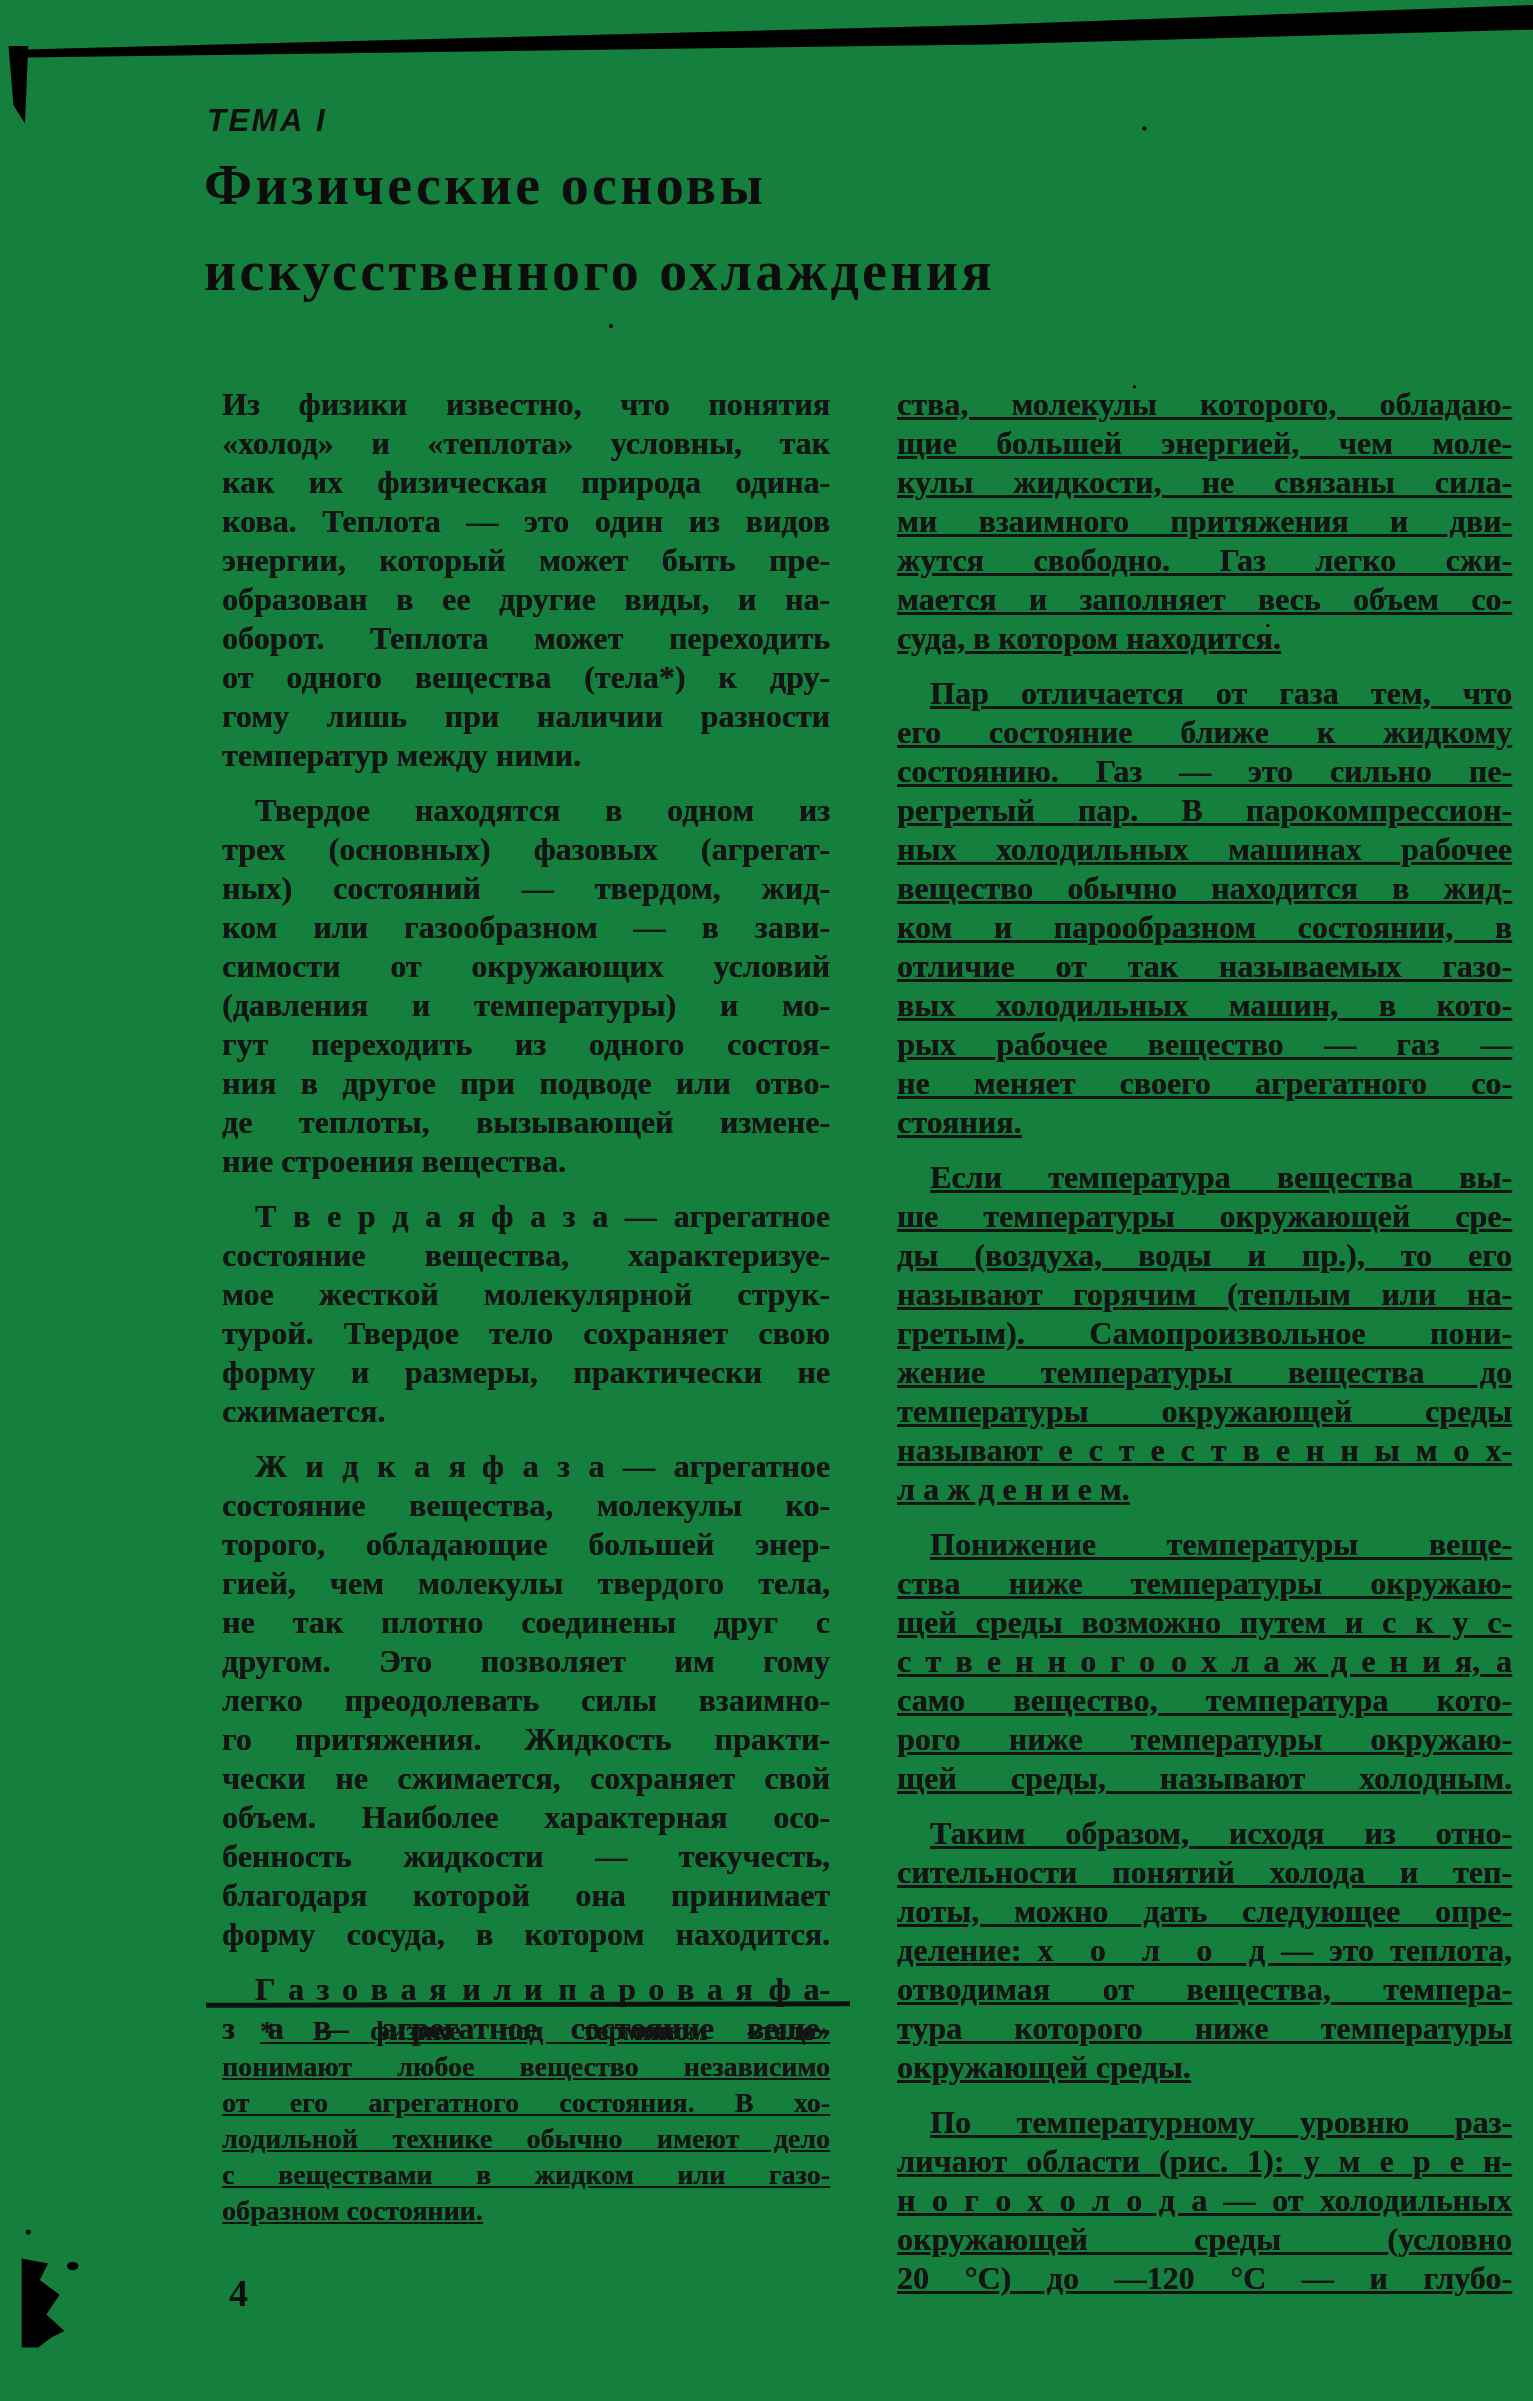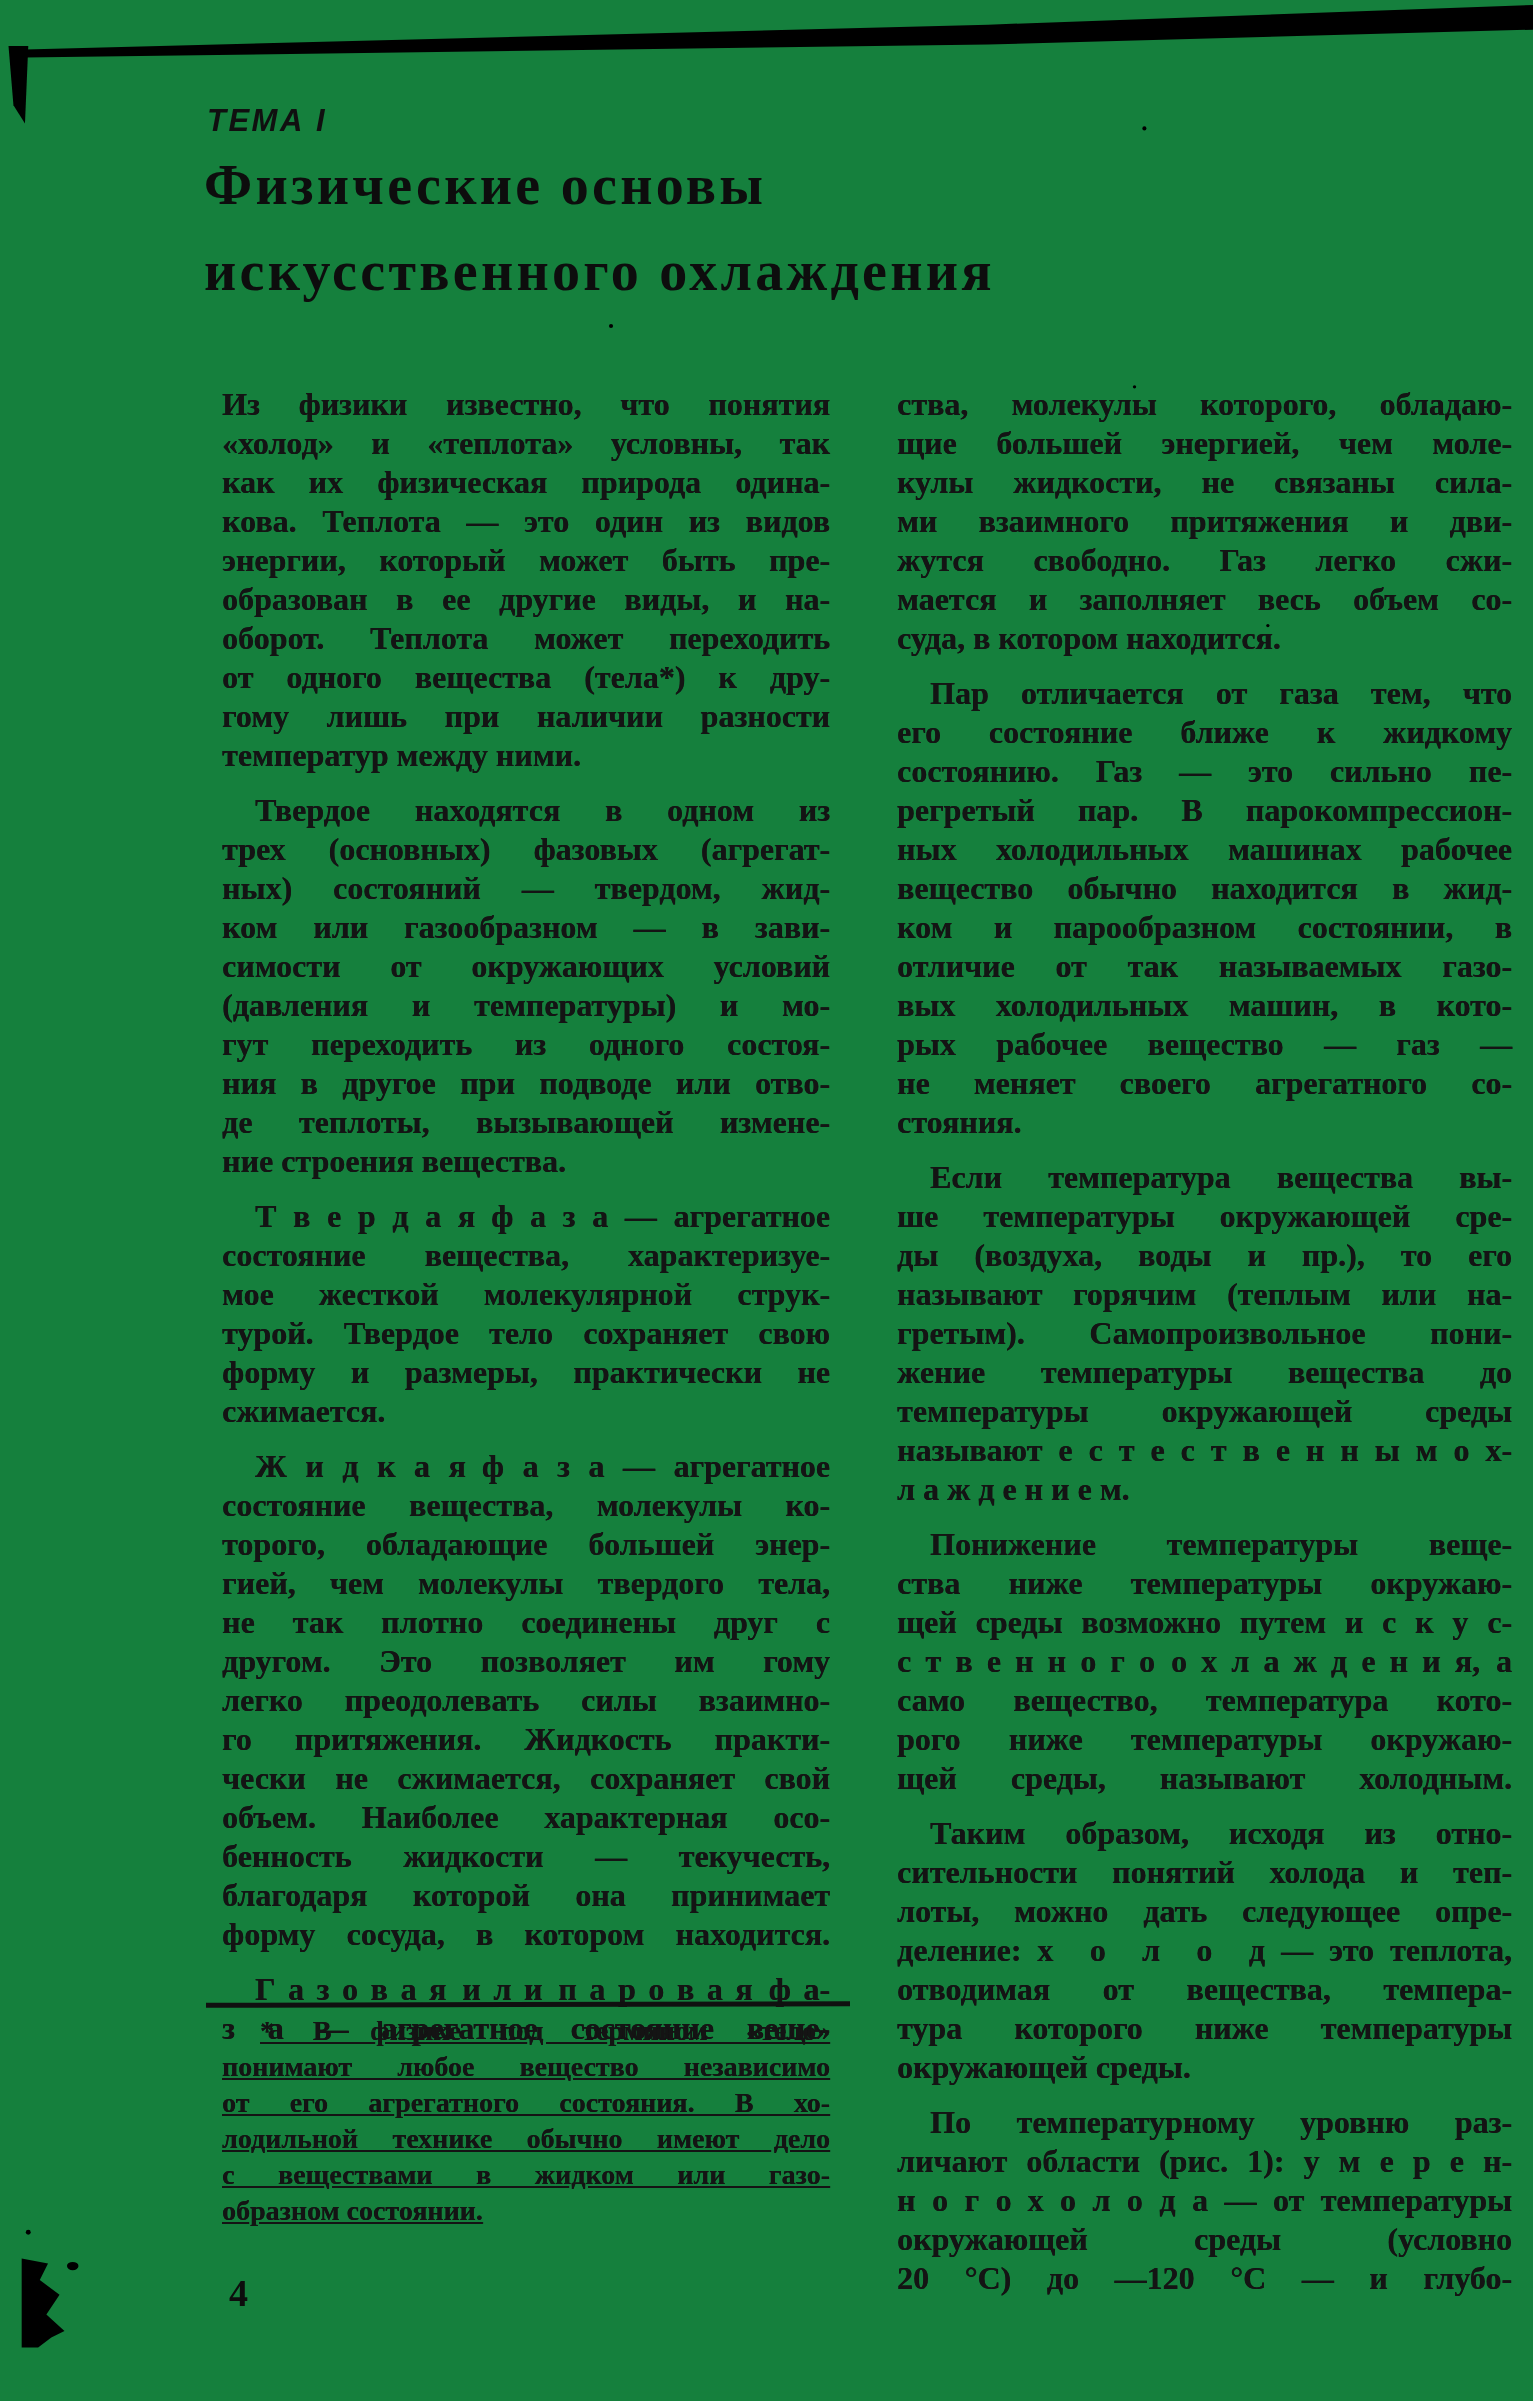--- a/index.html
+++ b/index.html
@@ -112,21 +112,21 @@
         <div class="ln">объем. Наиболее характерная осо-</div>
         <div class="ln">бенность жидкости — текучесть,</div>
         <div class="ln">благодаря которой она принимает</div>
         <div class="ln">форму сосуда, в котором находится.</div>
       </div>
       <div class="para">
         <div class="ln ind">Г а з о в а я и л и п а р о в а я ф а-</div>
         <div class="ln">з а — агрегатное состояние веще-</div>
       </div>
     </div>
-  <div class="col right" id="col-right" style="color: rgb(20, 20, 20);">
+  <div class="col right" id="col-right" style="color: rgb(20, 20, 20); text-decoration: underline;">
       <div class="para">
         <div class="ln">ства, молекулы которого, обладаю-</div>
         <div class="ln">щие большей энергией, чем моле-</div>
         <div class="ln">кулы жидкости, не связаны сила-</div>
         <div class="ln">ми взаимного притяжения и дви-</div>
         <div class="ln">жутся свободно. Газ легко сжи-</div>
         <div class="ln">мается и заполняет весь объем со-</div>
         <div class="ln end">суда, в котором находится.</div>
       </div>
       <div class="para">
@@ -168,21 +168,21 @@
         <div class="ln">сительности понятий холода и теп-</div>
         <div class="ln">лоты, можно дать следующее опре-</div>
         <div class="ln">деление: х о л о д — это теплота,</div>
         <div class="ln">отводимая от вещества, темпера-</div>
         <div class="ln">тура которого ниже температуры</div>
         <div class="ln end">окружающей среды.</div>
       </div>
       <div class="para">
         <div class="ln ind">По температурному уровню раз-</div>
         <div class="ln">личают области (рис. 1): у м е р е н-</div>
-        <div class="ln">н о г о х о л о д а — от температуры</div>
+        <div class="ln">н о г о х о л о д а — от холодильных</div>
         <div class="ln">окружающей среды (условно</div>
         <div class="ln">20&nbsp;°C) до —120&nbsp;°C — и глубо-</div>
       </div>
     </div>
 
   <div class="fn-rule"></div>
   <div class="footnote" id="footnote" style="color: rgb(20, 20, 20);">
       <div class="para">
         <div class="ln ind">* В физике под термином «тело»</div>
         <div class="ln">понимают любое вещество независимо</div>

